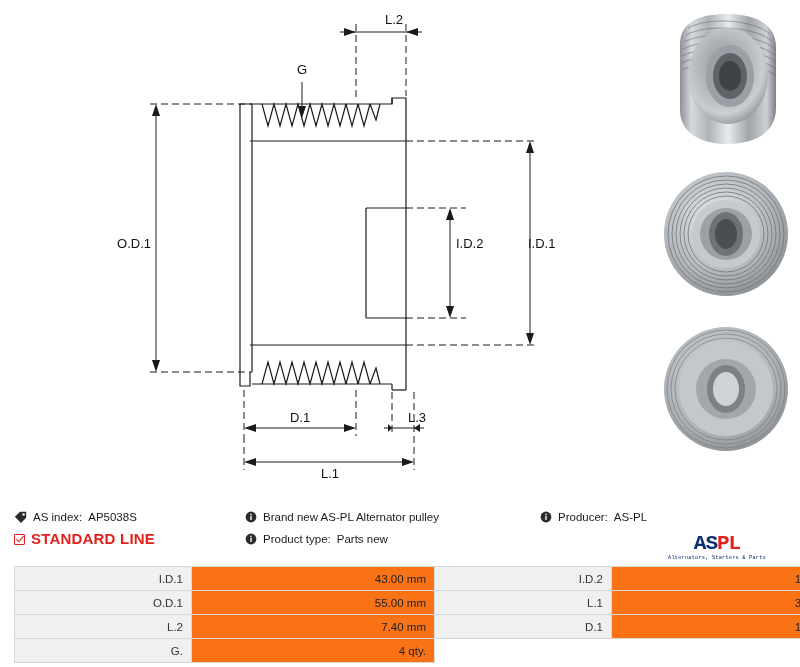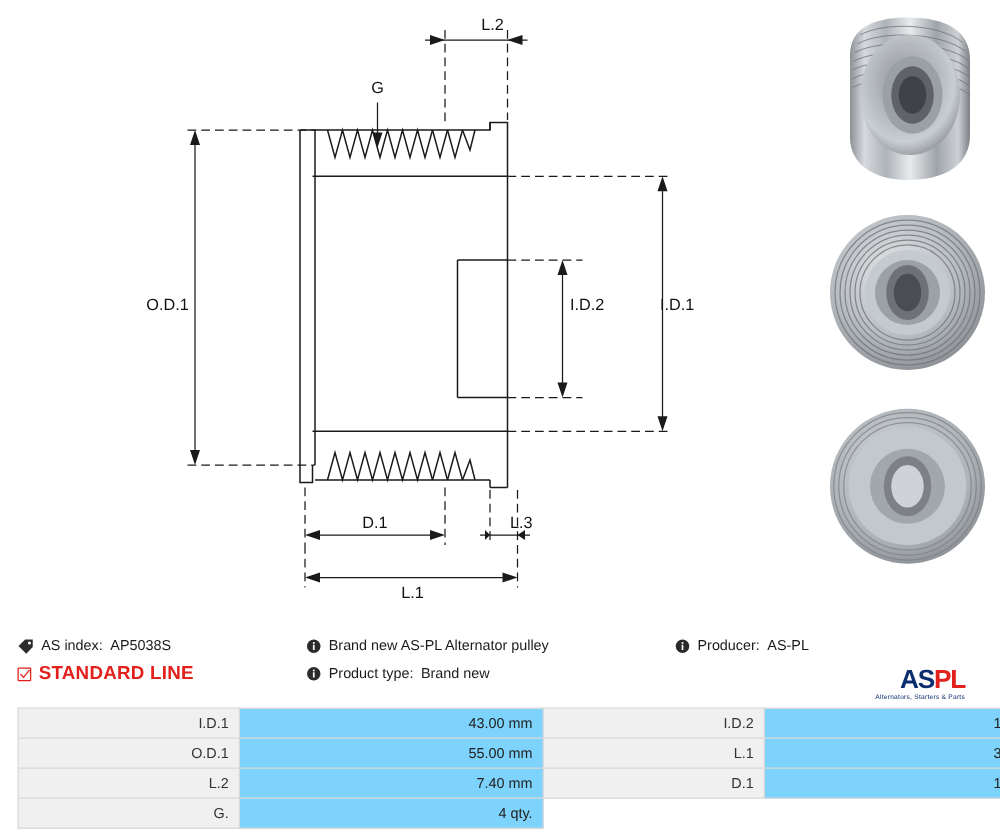--- a/index.html
+++ b/index.html
@@ -101,21 +101,22 @@
   }
   .tag-icon { width: 13px; height: 13px; display: inline-block; }
   .info-icon { width: 12px; height: 12px; display: inline-block; }
 
   
   .logo {
     position: absolute;
     right: 8px;
     top: 28px;
     width: 110px;
-    text-align: right;
+    text-align: center;
+    font-family: Liberation Mono, monospace;
   }
   .logo .mark {
     font-size: 21px;
     font-weight: bold;
     color: #0b2e6f;
     letter-spacing: -1px;
     line-height: 20px;
     display: inline-block;
   }
   .logo .mark .red { color: #e2211c; }
@@ -141,21 +142,21 @@
     font-size: 11.5px;
     padding: 0 8px;
   }
   .spec td.label {
     background: #f0f0f0;
     text-align: right;
     color: #333;
     width: 160px;
   }
   .spec td.value {
-    background: #7dd3fc;
+    background: #f97316;
     text-align: right;
     color: #222;
     width: 226px;
   }
   svg { display: block; }
   .dim { stroke: #1a1a1a; stroke-width: 1; fill: none; }
   .dash { stroke: #1a1a1a; stroke-width: 1; fill: none; stroke-dasharray: 7 4; }
   .part { stroke: #1a1a1a; stroke-width: 1.2; fill: none; }
   .dimtext { font-family: "Liberation Sans", sans-serif; font-size: 13px; fill: #111; }
 </style>
@@ -386,21 +387,21 @@
       </div>
       <div class="info-row">
         <span class="info-icon">
           <svg width="12" height="12" viewBox="0 0 16 16">
               <circle cx="8" cy="8" r="7.2" fill="#2b2b2b"></circle>
               <rect x="7.1" y="6.4" width="1.8" height="5.6" fill="#ffffff"></rect>
               <rect x="7.1" y="3.6" width="1.8" height="1.9" fill="#ffffff"></rect>
             </svg>
         </span>
         <span class="txt">Product type:</span>
-        <b>Brand new</b>
+        <b>Parts new</b>
       </div>
     </div>
 
     <div class="info-col col-3">
       <div class="info-row">
         <span class="info-icon">
           <svg width="12" height="12" viewBox="0 0 16 16">
               <circle cx="8" cy="8" r="7.2" fill="#2b2b2b"></circle>
               <rect x="7.1" y="6.4" width="1.8" height="5.6" fill="#ffffff"></rect>
               <rect x="7.1" y="3.6" width="1.8" height="1.9" fill="#ffffff"></rect>

